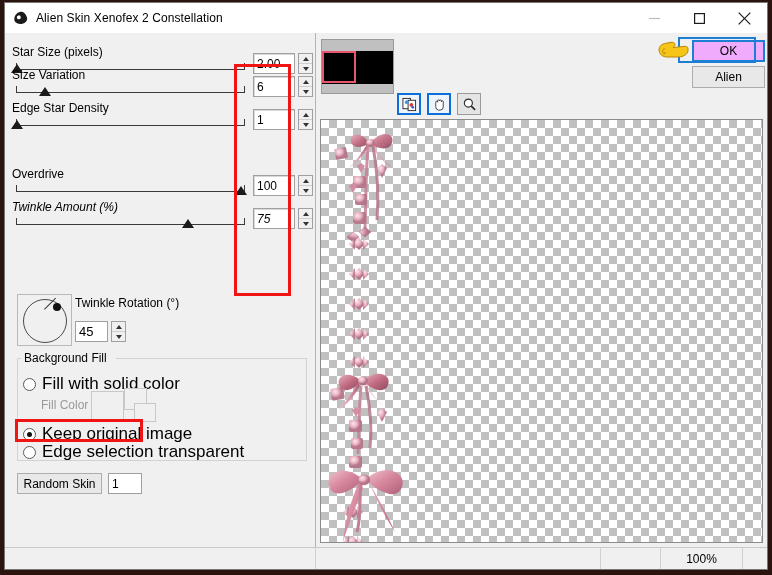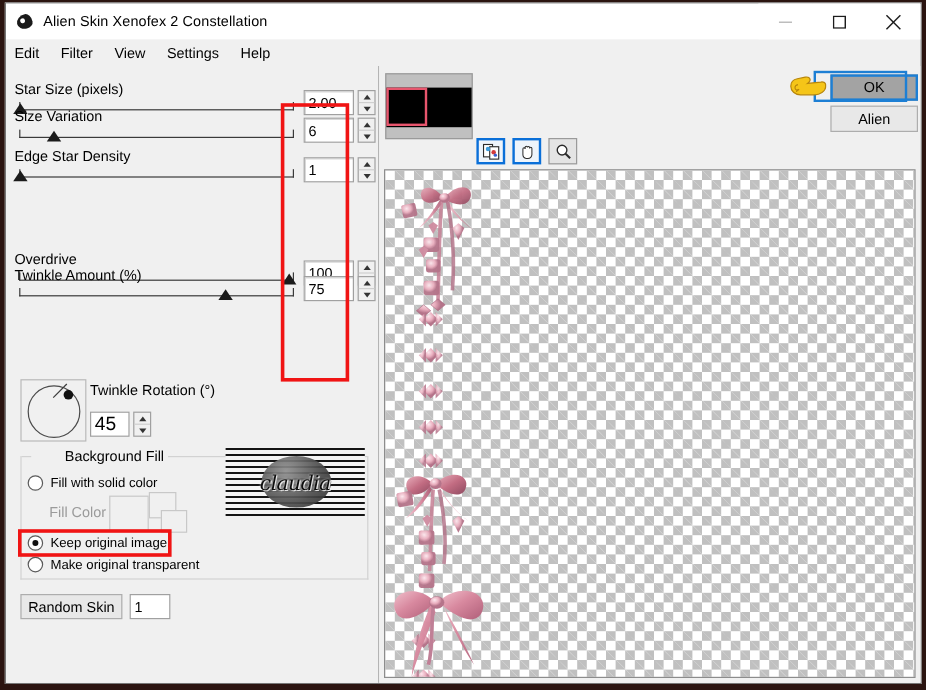--- a/index.html
+++ b/index.html
@@ -227,21 +227,21 @@
   }
   .tr-box {
     position: absolute;
     left: 70px; top: 288px;
     width: 33px; height: 21px;
     background: #fff;
     border: 1px solid #a0a0a0;
   }
   .tr-box span {
     position: absolute; left: 3px; top: 2px;
-    font-size: 16px; color: #000; line-height: 16px;
+    font-size: 13px; color: #000; line-height: 16px;
   }
   .tr-spin {
     position: absolute;
     left: 106px; top: 288px;
     width: 15px; height: 21px;
     background: #f0f0f0;
     border: 1px solid #a0a0a0;
     display: flex; flex-direction: column;
   }
   .tr-spin div { flex: 1; display: flex; align-items: center; justify-content: center; }
@@ -269,27 +269,26 @@
     background: #d2d2d2;
   }
   .group-title {
     position: absolute;
     left: 16px; top: 318px;
     font-size: 12px;
     color: #000;
     background: #f0f0f0;
     padding: 0 3px;
     z-index: 2;
-    margin-left: 30px;
   }
   .radio-row {
     position: absolute;
     display: flex;
     align-items: center;
-    font-size: 11px;
+    font-size: 17px;
     color: #000;
   }
   .radio {
     width: 13px; height: 13px;
     border: 1px solid #5a5a5a;
     border-radius: 50%;
     background: #fff;
     margin-right: 6px;
     position: relative;
     flex: none;
@@ -361,21 +360,21 @@
     width: 24px; height: 22px;
     background: #e4e4e4;
     display: flex; align-items: center; justify-content: center;
   }
   .tool-btn.active { border: 2px solid #0a6fd8; background: #eef4fb; }
   .tool-btn.plain { border: 1px solid #9a9a9a; }
   .ok-btn {
     position: absolute;
     right: 2px; top: 7px;
     width: 73px; height: 22px;
-    background: #a3a3a3;
+    background: #f0abfc;
     border: 2px solid #1d7fd4;
     font-size: 12px; color: #000;
     display: flex; align-items: center; justify-content: center;
   }
   .cancel-btn {
     position: absolute;
     right: 2px; top: 33px;
     width: 73px; height: 22px;
     background: #e8e8e8;
     border: 1px solid #adadad;
@@ -480,27 +479,20 @@
         </div>
         <div class="winbtn">
           <svg width="13" height="13" viewBox="0 0 13 13">
               <line x1="0.7" y1="0.7" x2="12.3" y2="12.3" stroke="#1c1c1c" stroke-width="1.2"></line>
               <line x1="12.3" y1="0.7" x2="0.7" y2="12.3" stroke="#1c1c1c" stroke-width="1.2"></line>
             </svg>
         </div>
       </div>
     </div>
 
-    <div class="menubar">
-      <div class="menuitem">Edit</div>
-      <div class="menuitem">Filter</div>
-      <div class="menuitem">View</div>
-      <div class="menuitem">Settings</div>
-      <div class="menuitem">Help</div>
-    </div>
 
     <div class="body">
 
       <div class="left-panel">
 
         <div class="slider-row" style="top:12px;">
           <div class="slider-label">Star Size (pixels)</div>
           <div class="slider-track" style="width:229px;"></div>
           <div class="slider-thumb" style="left:6px;"></div>
           <div class="spin-box" style="left:248px;">
@@ -544,38 +536,38 @@
               <div>
                 <i class="tri-up"></i>
               </div>
               <div>
                 <i class="tri-dn"></i>
               </div>
             </div>
         </div>
 
 
-        <div class="slider-row" style="top:134px;margin-top:20px;">
+        <div class="slider-row" style="top:134px;">
           <div class="slider-label">Overdrive</div>
           <div class="slider-track" style="width:229px;"></div>
           <div class="slider-thumb" style="left:230px;"></div>
           <div class="spin-box" style="left:248px;">
               <span>100</span>
             </div>
           <div class="spin-btns" style="left:293px;">
               <div>
                 <i class="tri-up"></i>
               </div>
               <div>
                 <i class="tri-dn"></i>
               </div>
             </div>
         </div>
 
-        <div class="slider-row" style="top:167px;">
+        <div class="slider-row" style="top:167px;font-style:italic;">
           <div class="slider-label">Twinkle Amount (%)</div>
           <div class="slider-track" style="width:229px;"></div>
           <div class="slider-thumb" style="left:177px;"></div>
           <div class="spin-box" style="left:248px;">
               <span>75</span>
             </div>
           <div class="spin-btns" style="left:293px;">
               <div>
                 <i class="tri-up"></i>
               </div>
@@ -616,32 +608,28 @@
         <div class="fc-swatch" style="left:119px; top:355px; width:23px; height:22px;"></div>
         <div class="fc-swatch" style="left:129px; top:370px; width:22px; height:19px;"></div>
 
         <div class="radio-row" style="left:18px; top:391px;">
           <span class="radio checked"></span>
           <span>Keep original image</span>
         </div>
 
         <div class="radio-row" style="left:18px; top:409px;">
           <span class="radio"></span>
-          <span>Make original transparent</span>
+          <span>Edge selection transparent</span>
         </div>
 
         <div class="seed-btn">Random Skin</div>
         <div class="seed-box">
             <span>1</span>
           </div>
 
-        <div class="watermark">
-          <div class="wm-globe"></div>
-          <div class="wm-text">claudia</div>
-        </div>
 
         <div class="anno" style="left:229px; top:31px; width:57px; height:232px;"></div>
 
         <div class="anno" style="left:10px; top:386px; width:128px; height:23px;"></div>
       </div>
 
       <div class="right-panel">
 
         <div class="nav-thumb">
           <div class="img"></div>
@@ -812,15 +800,22 @@
               <path d="M22 22 C20 40 22 56 18 70" stroke="#c07f96" stroke-width="3" fill="none"></path>
               <ellipse cx="25" cy="18" rx="6" ry="5" fill="url(#bead)" stroke="#a9687f" stroke-width="0.4"></ellipse>
             </g>
           </svg>
         </div>
       </div>
 
       <div class="anno" style="left:673px; top:4px; width:78px; height:26px; border-color:#1d7fd4; border-width:2px;"></div>
     </div>
 
+    <div class="statusbar">
+      <div class="sb-cell" style="width:311px;"></div>
+      <div class="sb-cell sb-grow"></div>
+      <div class="sb-cell" style="width:60px;"></div>
+      <div class="sb-cell sb-zoom">100%</div>
+      <div style="width:24px;"></div>
+    </div>
 
   </div>
 </div>
 
 </body></html>

